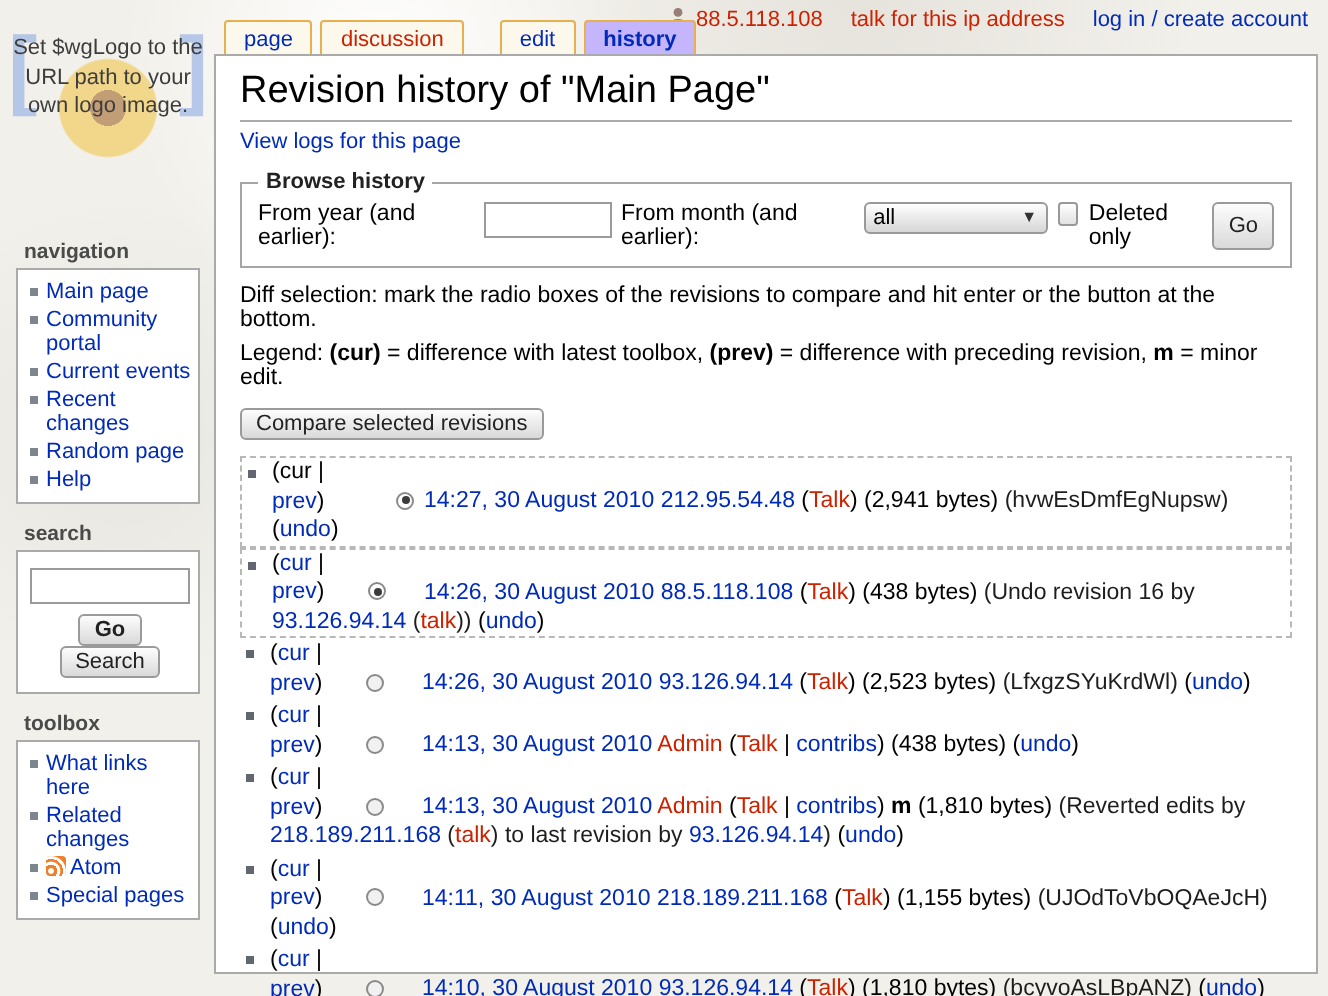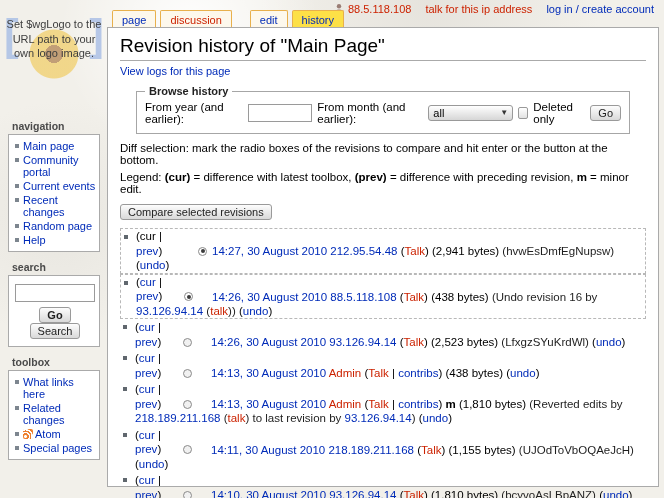--- a/index.html
+++ b/index.html
@@ -19,21 +19,21 @@
 
   
   #personal-bar{position:absolute;top:3px;right:10px;font-size:11px;white-space:nowrap;}
   #personal-bar .sep{display:inline-block;width:14px;}
   #personal-bar svg{vertical-align:-2px;margin-right:3px;}
 
   
   #tabs{position:absolute;left:112px;top:10px;display:flex;align-items:flex-end;font-size:11px;}
   .tab{border:1px solid #e8b04c;border-bottom:none;background:#fdf8ec;padding:3px 9px 2px;margin-right:4px;border-radius:2px 2px 0 0;}
   .tab.t-edit{margin-left:14px;}
-  .tab.active{background:#fde047;font-weight:normal;}
+  .tab.active{background:#c4b5fd;font-weight:bold;}
 
   
   #sidebar{position:absolute;left:0;top:12px;width:106px;font-size:11px;}
   #logo-box{position:relative;width:100px;height:92px;margin:2px 0 14px 4px;text-align:center;color:#3d3d3d;font-size:11px;line-height:14.5px;padding-top:3px;box-sizing:border-box;}
   #logo-flower{position:absolute;left:18px;top:8px;width:64px;height:64px;border-radius:50%;
      background:radial-gradient(circle,#9a5b18 0 9px,#f0c23c 9px 24px,rgba(240,194,60,0) 25px);opacity:.55;}
   .logo-bracket{position:absolute;top:14px;font-size:44px;color:#a7bde6;opacity:.8;font-weight:bold;}
   #logo-text{position:relative;}
   .portlet{margin:0 0 9px 8px;width:92px;}
   .portlet h5{margin:0 0 2px 4px;font-size:10.5px;font-weight:bold;color:#4a4a4a;}
@@ -50,23 +50,23 @@
   #search-form{text-align:center;padding:4px 0 3px;}
   #search-input{width:74px;height:14px;border:1px solid #9a9a9a;font-size:11px;margin-bottom:5px;}
   .btn{display:inline-block;border:1px solid #9a9a9a;border-radius:3px;background:linear-gradient(#fdfdfd,#d9d9d9);
        font-size:11px;padding:1px 7px;color:#222;font-family:inherit;cursor:pointer;}
   .btn.bold{font-weight:bold;}
 
   
   #content{position:absolute;left:107px;top:27px;width:552px;height:460px;background:#fff;border:1px solid #aaa;box-sizing:border-box;padding:5px 12px 0;}
   #page-title{font-size:19px;font-weight:normal;margin:2px 0 0;padding-bottom:3px;border-bottom:1px solid #aaa;}
   #view-logs{display:inline-block;font-size:11px;margin:4px 0 2px;}
-  fieldset{border:1px solid #a6a6a6;margin:6px 16px 4px;padding:4px 8px 8px;}
+  fieldset{border:1px solid #a6a6a6;margin:6px 0 4px;padding:4px 8px 8px;}
   legend{font-size:11px;font-weight:bold;color:#222;padding:0 4px;}
-  .browse-row{font-size:11.5px;display:flex;align-items:center;gap:5px;}
+  .browse-row{font-size:11.5px;display:flex;gap:5px;}
   #year-input{width:58px;height:14px;border:1px solid #9a9a9a;font-size:11px;}
   .selectbox{display:inline-block;width:102px;height:16px;border:1px solid #999;border-radius:3px;
      background:linear-gradient(#fff,#d6d6d6);font-size:11px;padding:1px 4px 0;box-sizing:border-box;position:relative;}
   .selectbox .arrow{position:absolute;right:4px;top:2px;font-size:8px;color:#333;}
   .checkbox{display:inline-block;width:10px;height:10px;border:1px solid #999;border-radius:2px;background:linear-gradient(#fff,#e2e2e2);}
   .help-text{font-size:11.5px;margin:8px 0 2px;}
   .legend-text{font-size:11.5px;margin:5px 0 7px;}
   .compare-btn{margin:0 0 5px;}
 
   

